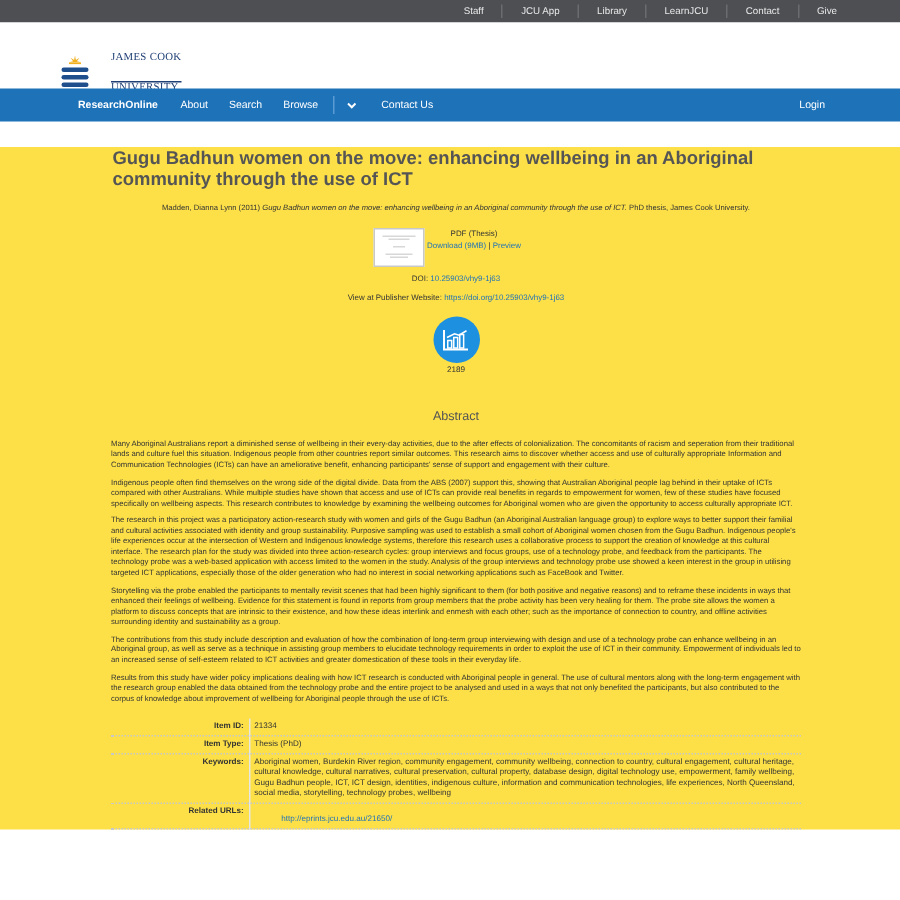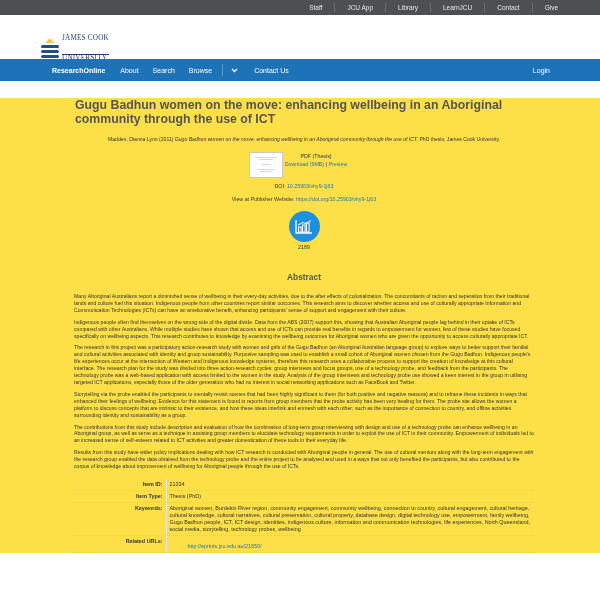--- a/index.html
+++ b/index.html
@@ -4,21 +4,21 @@
   <style>
     * { box-sizing: border-box; margin: 0; padding: 0; }
     html, body { width: 600px; height: 600px; overflow: hidden; background: #fff; }
     body { font-family: "Liberation Sans", sans-serif; color: #333; }
 
     .topbar { height: 15px; background: #4d4f53; display: flex; justify-content: flex-end; align-items: center; padding-right: 30px; }
     .topbar a { color: #e8e8e8; font-size: 6.5px; text-decoration: none; padding: 0 12px; border-left: 1px solid #6a6c70; line-height: 9px; }
     .topbar a:first-child { border-left: none; }
 
     .header { height: 44px; background: #fff; position: relative; }
-    .logo { position: absolute; left: 40px; top: 20px; display: flex; align-items: center; }
+    .logo { position: absolute; left: 40px; top: 20px; display: flex; align-items: center; gap: 12px; }
     .logo-mark { width: 20px; height: 32px; position: relative; }
     .logo-sun { position: absolute; left: 6px; top: 0; width: 8px; height: 6px; }
     .logo-wave { position: absolute; left: 1px; width: 18px; height: 3px; border-radius: 2px; background: #1f4e8c; }
     .logo-text { margin-left: 2px; font-family: "Liberation Serif", serif; color: #1f3f75; line-height: 7px; }
     .logo-text .l1, .logo-text .l2 { font-size: 7.2px; letter-spacing: 0.2px; display: block; }
     .logo-text .l2 { border-top: 0.6px solid #1f3f75; border-bottom: 0.6px solid #1f3f75; margin-top: 12px; }
     .logo-text .l3 { font-family: "Liberation Sans", sans-serif; font-size: 3.8px; font-weight: bold; display: block; margin-top: 2px; line-height: 5px; }
 
     .navbar { height: 22px; background: #1e72b8; display: flex; align-items: center; padding-left: 52px; position: relative; }
     .navbar a { color: #fff; font-size: 7px; text-decoration: none; margin-right: 14px; }
@@ -41,21 +41,21 @@
 
     .doi, .publisher { font-size: 5.3px; text-align: center; line-height: 7px; }
     .doi { margin-top: 5px; }
     .publisher { margin-top: 6px; }
     .doi a, .publisher a { color: #1e72b8; text-decoration: none; }
 
     .stats { display: flex; flex-direction: column; align-items: center; margin-top: 8px; }
     .stats-circle { width: 31px; height: 31px; border-radius: 50%; background: #1e90e0; display: flex; align-items: center; justify-content: center; }
     .stats-count { font-size: 5.4px; margin-top: 2px; }
 
-    h2 { font-size: 8.4px; font-weight: bold; color: #555; text-align: center; margin-top: 22px; }
+    h2 { font-size: 8.4px; font-weight: normal; color: #555; text-align: center; margin-top: 22px; }
     .abstract { margin-top: 11px; }
     .abstract p { font-size: 5.15px; line-height: 6.9px; margin-bottom: 5px; color: #333; }
 
     table.meta { width: 100%; border-collapse: collapse; margin-top: 9px; font-size: 5.4px; }
     table.meta td { padding: 2px 2px; vertical-align: top; border-bottom: 1px dotted #c8c8c8; line-height: 7px; }
     table.meta td.k { width: 92px; text-align: right; font-weight: bold; padding-right: 3px; border-right: 1px solid #e6e6e6; }
     table.meta td.v { padding-left: 3px; }
     .related a { color: #1e72b8; text-decoration: none; display: inline-block; margin-left: 18px; margin-top: 5px; }
   </style>
 </head>

